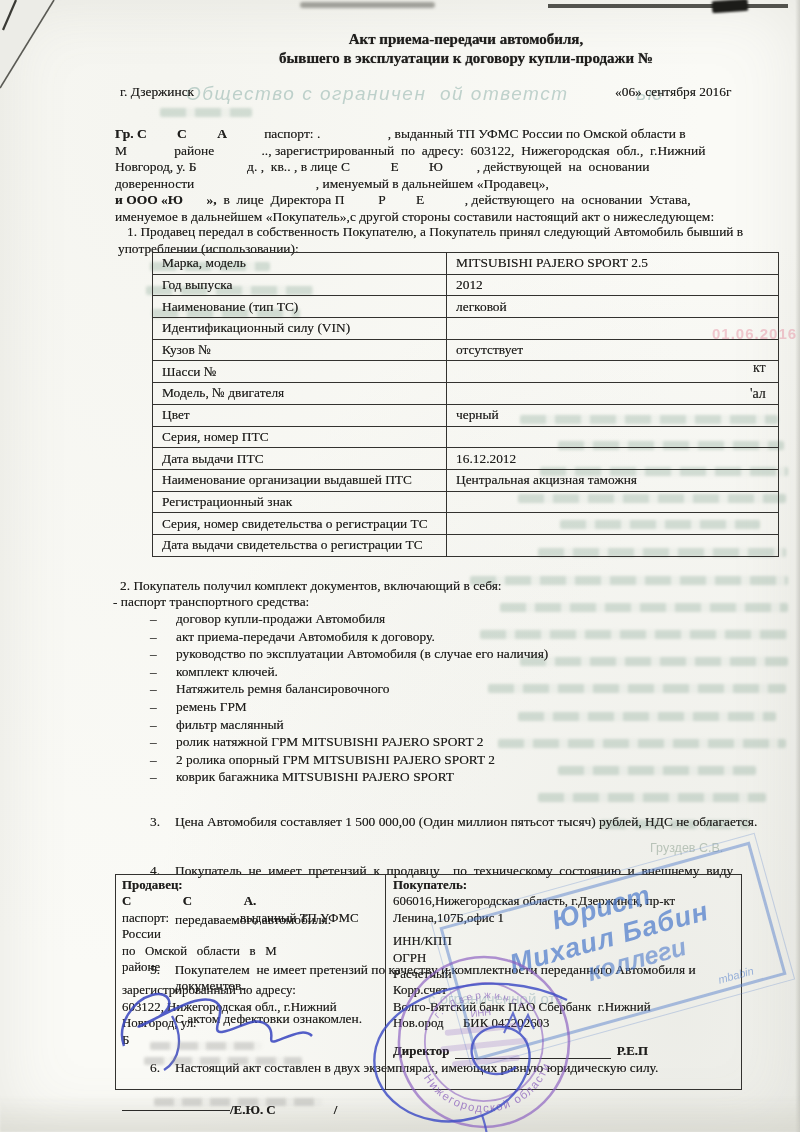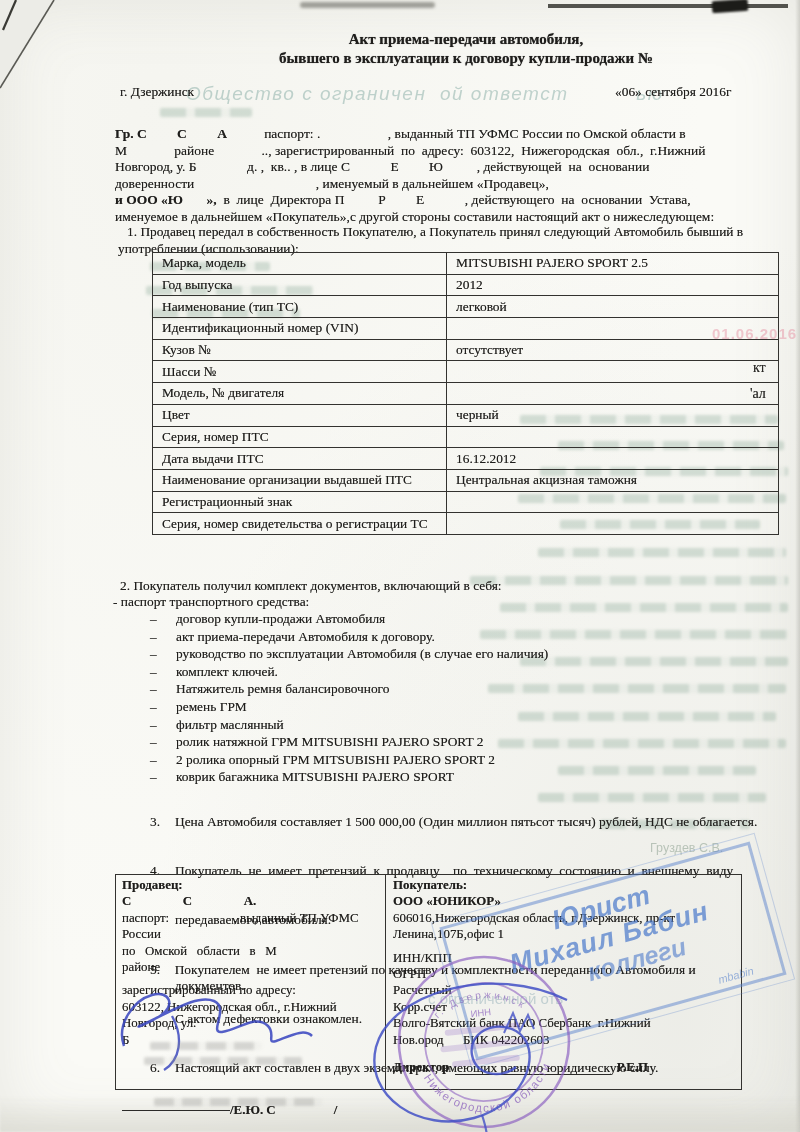--- a/index.html
+++ b/index.html
@@ -159,21 +159,21 @@
         </tr>
     <tr>
           <td class="c1">Год выпуска</td>
           <td>2012</td>
         </tr>
     <tr>
           <td class="c1">Наименование (тип ТС)</td>
           <td>легковой</td>
         </tr>
     <tr>
-          <td class="c1">Идентификационный номер (VIN)</td>
+          <td class="c1">Идентификационный силу (VIN)</td>
           <td></td>
         </tr>
     <tr>
           <td class="c1">Кузов №</td>
           <td>отсутствует</td>
         </tr>
     <tr>
           <td class="c1">Шасси №</td>
           <td></td>
         </tr>
@@ -196,20 +196,24 @@
     <tr>
           <td class="c1">Наименование организации выдавшей ПТС</td>
           <td>Центральная акцизная таможня</td>
         </tr>
     <tr>
           <td class="c1">Регистрационный знак</td>
           <td></td>
         </tr>
     <tr>
           <td class="c1">Серия, номер свидетельства о регистрации ТС</td>
+          <td></td>
+        </tr>
+    <tr>
+          <td class="c1">Дата выдачи свидетельства о регистрации ТС</td>
           <td></td>
         </tr>
   </tbody>
     </table>
 
   <div class="abs frag" style="left:753px;top:360px">кт</div>
   <div class="abs frag" style="left:750px;top:386px">'ал</div>
 
   <div class="abs txt clause2">2. Покупатель получил комплект документов, включающий в себя:</div>
   <div class="abs txt clause2sub">- паспорт транспортного средства:</div>
@@ -279,21 +283,20 @@
     <div>603122, Нижегородская обл., г.Нижний Новгород, ул.</div>
     <div>Б</div>
     <div class="sigrow">
       <span class="sigline"></span>
       <span class="b">/Е.Ю. С                  /</span>
     </div>
   </div>
 
   <div class="abs cellR cell txt">
     <div class="b">Покупатель:</div>
-    <div class="b">ООО «ЮНИКОР»</div>
     <div>606016,Нижегородская область, г.Дзержинск, пр-кт</div>
     <div>Ленина,107Б,офис 1</div>
     <div class="gap"></div>
     <div>ИНН/КПП</div>
     <div>ОГРН</div>
     <div>Расчетный</div>
     <div>Корр.счет</div>
     <div>Волго-Вятский банк ПАО Сбербанк  г.Нижний</div>
     <div>Нов.ород      БИК 042202603</div>
     <div class="dirrow">

